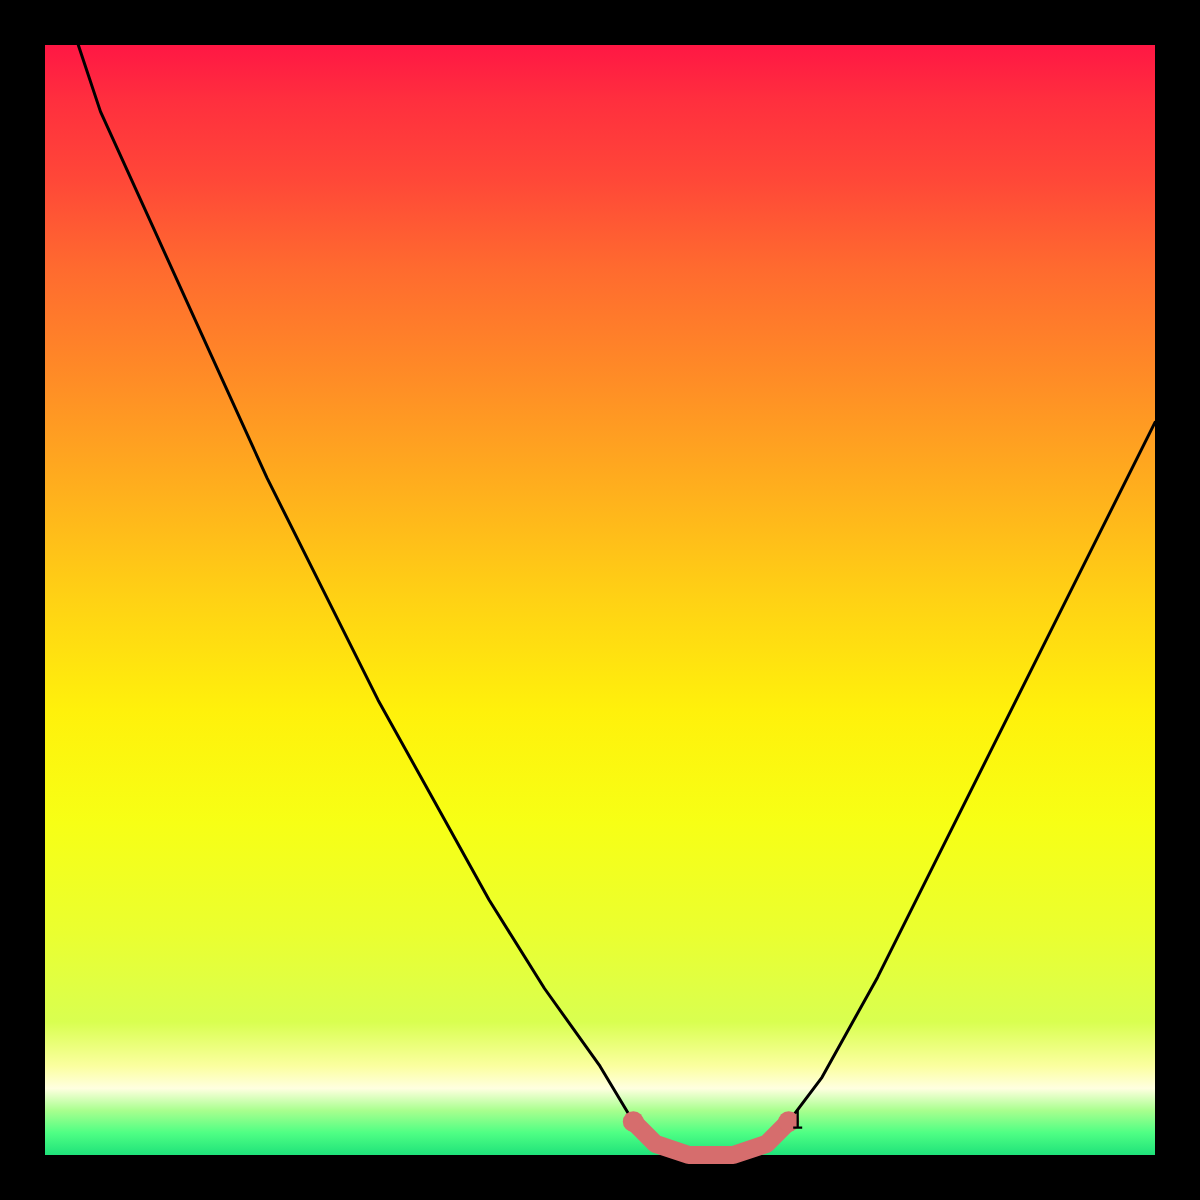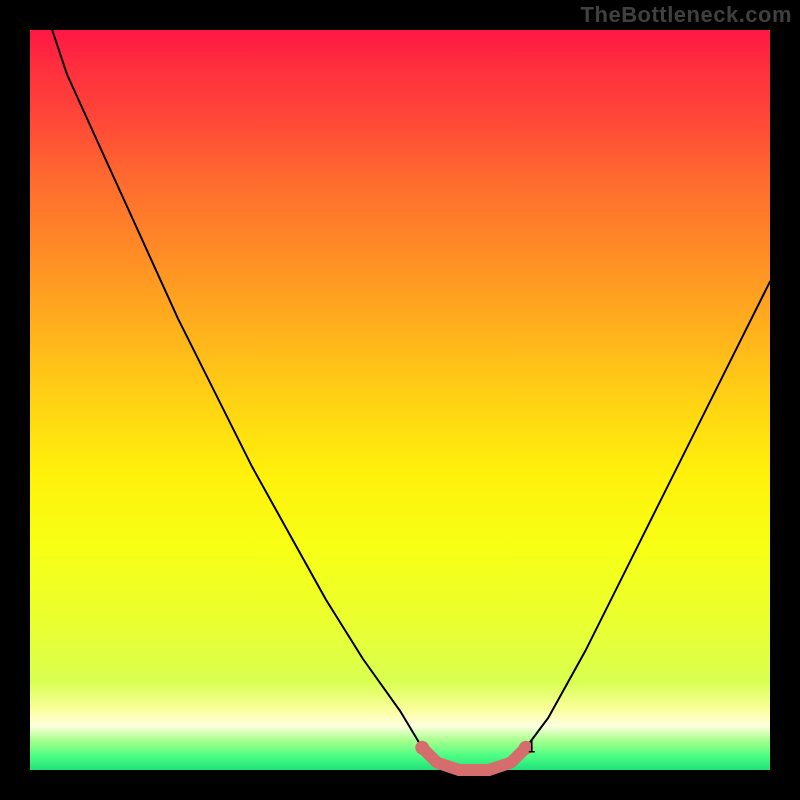--- a/index.html
+++ b/index.html
@@ -32,21 +32,20 @@
     top: 0;
     width: 800px;
     height: 800px;
     display: block;
   }
 </style>
 </head>
 <body>
 
 <div class="stage">
-  <div class="watermark">TheBottleneck.com</div>
   <svg id="svg-root" viewBox="0 0 800 800">
       <defs>
         <linearGradient id="heat" x1="0" y1="0" x2="0" y2="1">
           <stop offset="0%" stop-color="#ff1744"></stop>
           <stop offset="5%" stop-color="#ff2f3e"></stop>
           <stop offset="12%" stop-color="#ff4738"></stop>
           <stop offset="20%" stop-color="#ff6a2f"></stop>
           <stop offset="30%" stop-color="#ff8c26"></stop>
           <stop offset="40%" stop-color="#ffaf1d"></stop>
           <stop offset="50%" stop-color="#ffd214"></stop>

